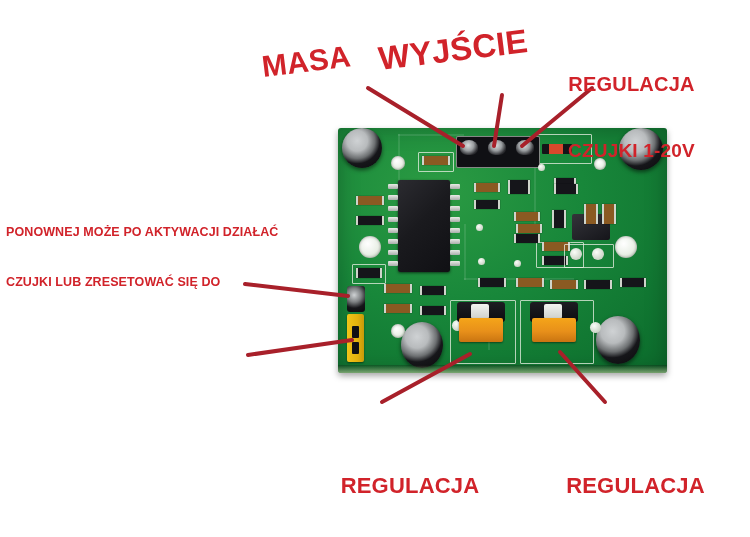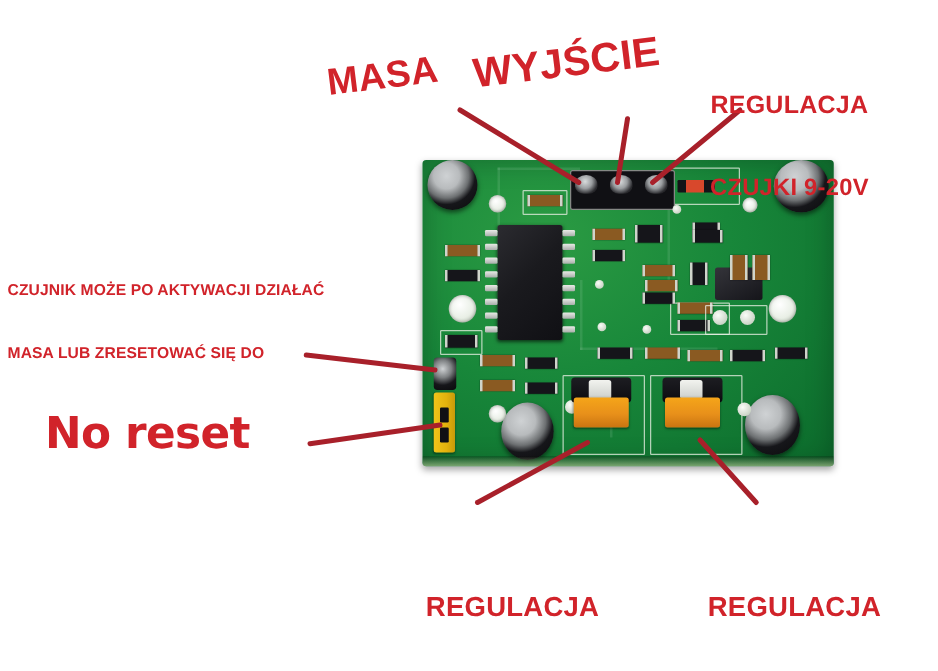--- a/index.html
+++ b/index.html
@@ -387,30 +387,29 @@
       <line x1="605" y1="402" x2="560" y2="352"></line>
     </g>
   </svg>
 
   <div class="anno" id="label-masa">MASA</div>
 
   <div class="anno" id="label-wyjscie">WYJŚCIE</div>
 
   <div class="anno center" id="label-zasilanie">
     <div class="l1">REGULACJA</div>
-    <div class="l2">CZUJKI 9-20V</div>
+    <div class="l2">CZUJKI 1-20V</div>
   </div>
 
   <div class="anno" id="label-note">
-    <div>CZUJNIK MOŻE PO AKTYWACJI DZIAŁAĆ</div>
-    <div>MASA LUB ZRESETOWAĆ SIĘ DO</div>
+    <div>PONOWNEJ MOŻE PO AKTYWACJI DZIAŁAĆ</div>
+    <div>CZUJKI LUB ZRESETOWAĆ SIĘ DO</div>
   </div>
 
 
-  <div class="anno" id="label-noreset">No reset</div>
 
   <div class="anno center" id="label-reg-czulosci">
     <div>REGULACJA</div>
     
   </div>
 
   <div class="anno center" id="label-reg-czasu">
     <div>REGULACJA</div>
     
     

